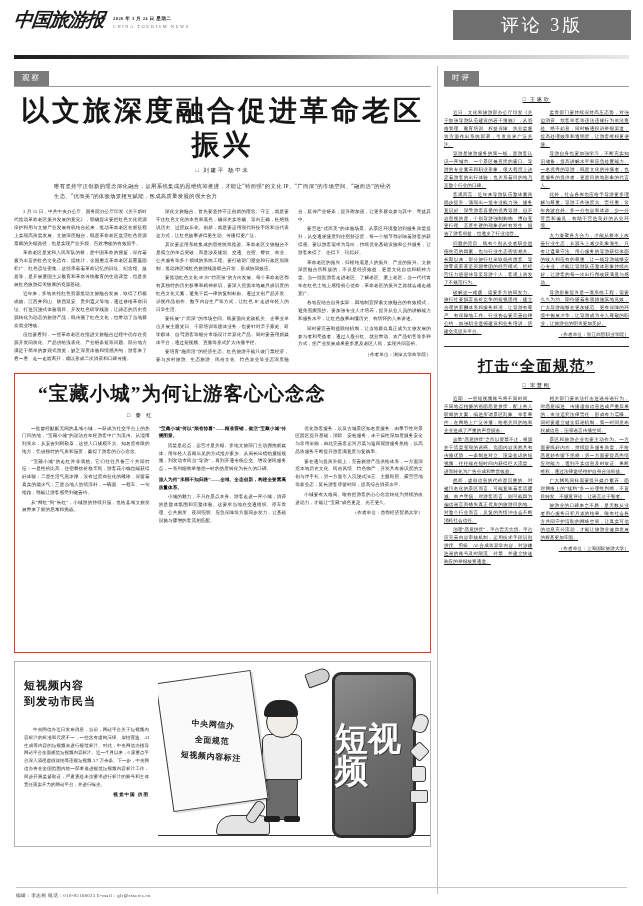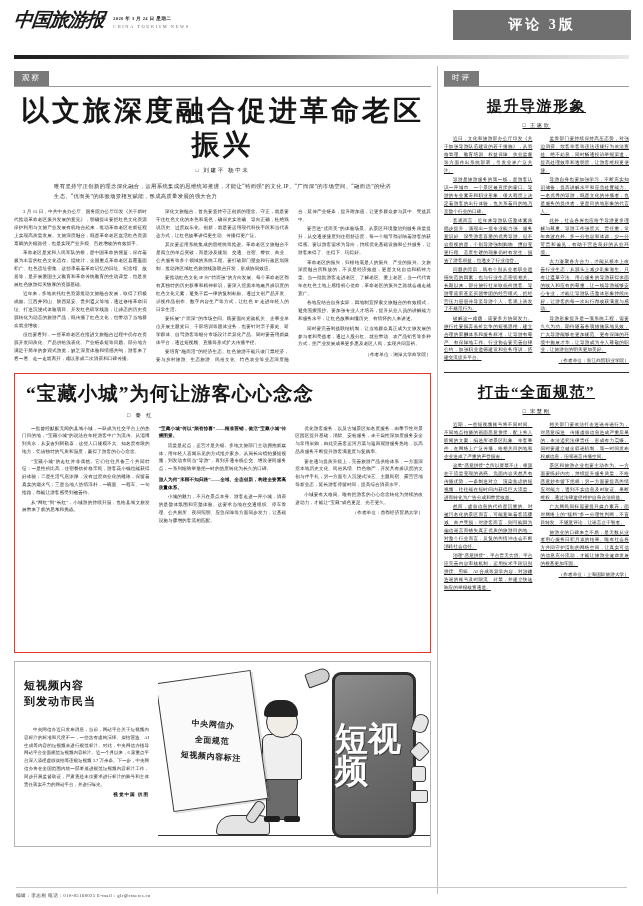--- a/index.html
+++ b/index.html
@@ -21,21 +21,21 @@
     letter-spacing:-1px;color:#1a1a1a;line-height:1;
     transform:skewX(-6deg);white-space:nowrap;
   }
   .mh-date{padding-top:6px;}
   .mh-date .d1{font-size:4.6px;letter-spacing:.4px;color:#1c1c1c;white-space:nowrap;font-weight:700;}
   .mh-date .d2{font-size:4.4px;letter-spacing:1.6px;color:#6d6d6d;white-space:nowrap;margin-top:3px;}
   .mh-right{
     background:#6f6f6f;color:#fff;
     width:178px;height:30px;
     display:flex;align-items:center;justify-content:center;
-    font-size:14px;letter-spacing:3px;font-weight:700;
+    font-size:18px;letter-spacing:3px;font-weight:400;
     font-family:"Liberation Serif",serif;
     text-align:center;
   }
   .rule-grad{
     height:4px;margin:5px 6px 0 6px;
     background:linear-gradient(to right,#1e1e1e 0%,#3a3a3a 28%,#b9b9b9 62%,#e8e8e8 100%);
   }
 
   
   .body-wrap{display:flex;margin-top:7px;padding:0 6px;height:828px;box-sizing:border-box;}
@@ -71,21 +71,21 @@
   p.sub{font-weight:700;text-indent:0;color:#111;margin:3px 0 2px 0;font-size:4.6px;line-height:1.65;}
   p.credit{text-align:right;text-indent:0;font-size:4.6px;margin-top:3px;}
 
   
   .redbox{
     border:1.6px solid #e8352b;
     margin-top:9px;padding:7px 7px 6px 7px;box-sizing:border-box;
     height:280px;overflow:hidden;position:relative;
   }
   h2.box-title{
-    margin:2px 0 0 4px;text-align:left;
+    margin:2px 0 0 16px;text-align:left;
     font-size:19.5px;font-weight:700;letter-spacing:1px;line-height:1.15;
     font-family:"Liberation Serif",serif;width:300px;
   }
   .box-byline{font-size:5.4px;letter-spacing:2px;margin:6px 0 0 105px;}
 
   
   .gfx{
     border:1px solid #b4b4b4;margin-top:8px;height:186px;display:flex;box-sizing:border-box;overflow:hidden;
   }
   .gfx-text{width:143px;padding:16px 9px 6px 9px;box-sizing:border-box;}
@@ -258,21 +258,20 @@
     <div class="col-div"></div>
 
     <div class="col-right">
 
       <div>
         <span class="flag">时评</span>
         <div class="flag-line"></div>
       </div>
 
       <div class="r-title">
-        <div>提升导游形象</div>
       </div>
       <div class="r-byline">□ 王惠欣</div>
 
       <div class="r-cols">
         <p class="bt">近日，文化和旅游部办公厅印发《关于加强导游队伍建设的若干措施》，从资格管理、教育培训、权益保障、执业监督等方面作出系统部署，引发业界广泛关注。</p>
         <p class="bt">导游是旅游服务的第一线，是游客认识一座城市、一个景区最直接的窗口。导游的专业素养和职业形象，很大程度上决定着游客的出行体验，也关系着目的地乃至整个行业的口碑。</p>
         <p class="bt">客观而言，近年来导游队伍整体素质稳步提升，涌现出一批专业能力强、服务意识好、深受游客喜爱的优秀导游。但不容忽视的是，个别导游强制购物、擅自变更行程、态度生硬的现象仍时有发生，损害了游客权益，也透支了行业信誉。</p>
         <p class="bt">问题的背后，既有个别从业者职业道德失范的因素，也与行业生态密切相关。长期以来，部分旅行社采取低价揽客、导游零底薪甚至买团带团的经营模式，把经营压力层层传导至导游个人，客观上诱发了不规范行为。</p>
         <p class="bt">破解这一难题，需要多方协同发力。旅行社要摒弃低价竞争的短视思维，建立合理的薪酬体系和服务标准，让导游有尊严、有保障地工作。行业协会要完善自律公约，加强职业道德建设和业务培训，搭建交流提升平台。</p>
         <p class="bt">监管部门要持续保持高压态势，对强迫消费、欺客宰客等违法违规行为依法查处、绝不姑息，同时畅通投诉举报渠道，提高处理效率和透明度，让游客维权更便捷。</p>

